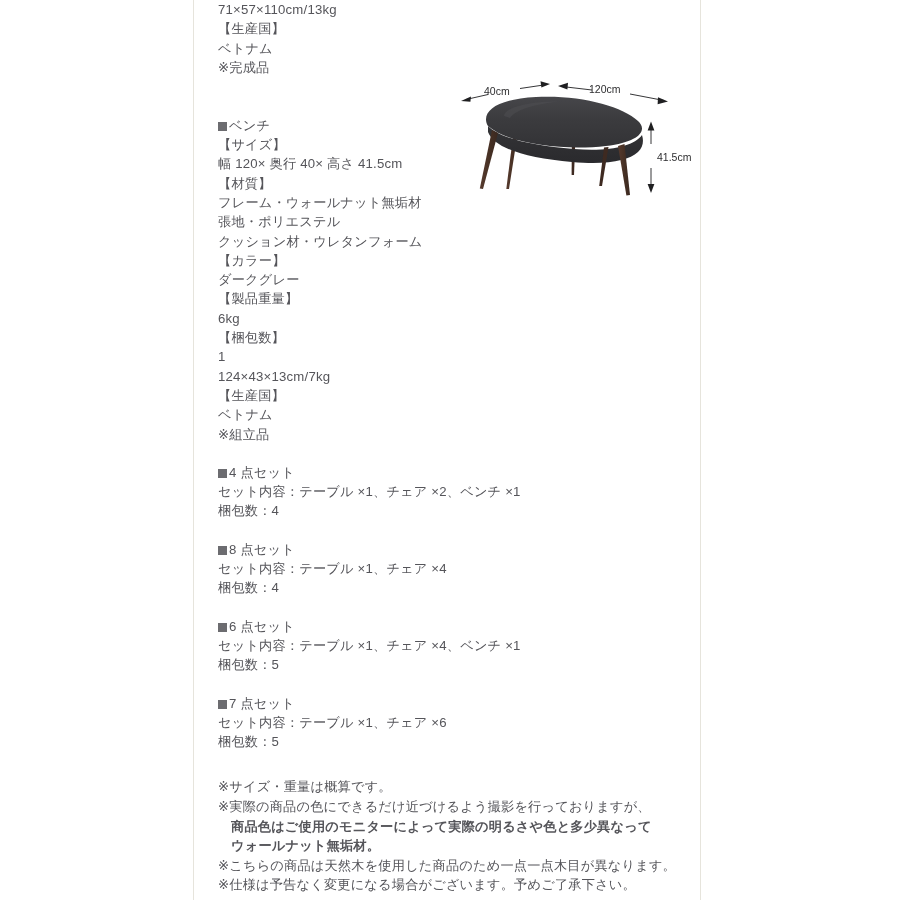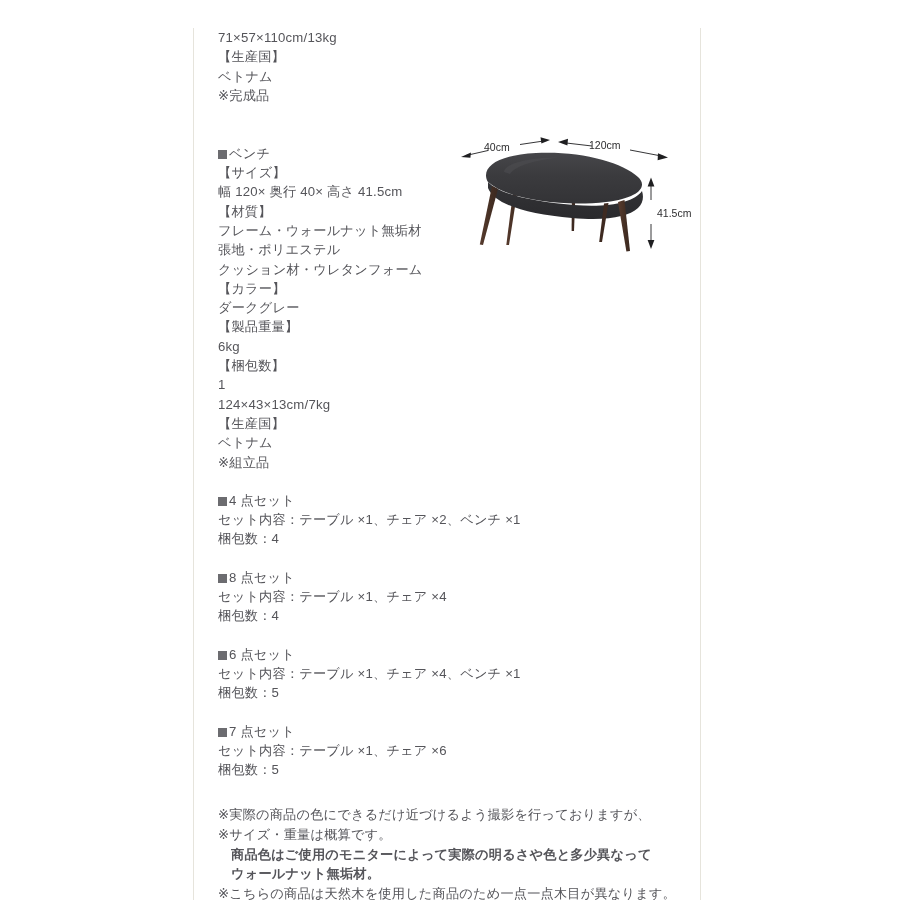--- a/index.html
+++ b/index.html
@@ -12,21 +12,20 @@
     background: #ffffff;
     font-family: "Liberation Sans", "DejaVu Sans", sans-serif;
     color: #55555a;
     position: relative;
     overflow: hidden;
   }
 
   .page {
     position: absolute;
     inset: 0;
-    margin-top: 28px;
   }
 
   
   .rule {
     position: absolute;
     top: 0;
     bottom: 0;
     width: 1px;
     background: #e6e4dc;
   }
@@ -70,21 +69,21 @@
 
   
   .notes { margin-top: 26px; }
   .notes .line { line-height: 19.6px; }
   .notes .indent { padding-left: 13px; font-weight: bold; }
 
   
   .product {
     position: absolute;
     left: 452px;
-    top: 104px;
+    top: 76px;
     width: 248px;
     height: 135px;
   }
   .product svg { display: block; }
 
   .dim-label {
     font-size: 10.5px;
     fill: #2d2d2f;
     font-family: "Liberation Sans", "DejaVu Sans", sans-serif;
   }
@@ -147,22 +146,22 @@
       <div class="line">梱包数：5</div>
     </div>
 
     <div class="set-block">
       <div class="line"><span class="sq"></span><span>7 点セット</span></div>
       <div class="line">セット内容：テーブル ×1、チェア ×6</div>
       <div class="line">梱包数：5</div>
     </div>
 
     <div class="notes">
+      <div class="line">※サイズ・重量は概算です。</div>
       <div class="line">※実際の商品の色にできるだけ近づけるよう撮影を行っておりますが、</div>
-      <div class="line">※サイズ・重量は概算です。</div>
       <div class="line indent">商品色はご使用のモニターによって実際の明るさや色と多少異なって</div>
       <div class="line indent">ウォールナット無垢材。</div>
       <div class="line">※こちらの商品は天然木を使用した商品のため一点一点木目が異なります。</div>
       <div class="line">※仕様は予告なく変更になる場合がございます。予めご了承下さい。</div>
     </div>
 
   </div>
 
   <div class="product">
     <svg width="248" height="135" viewBox="0 0 248 135" xmlns="http://www.w3.org/2000/svg">

